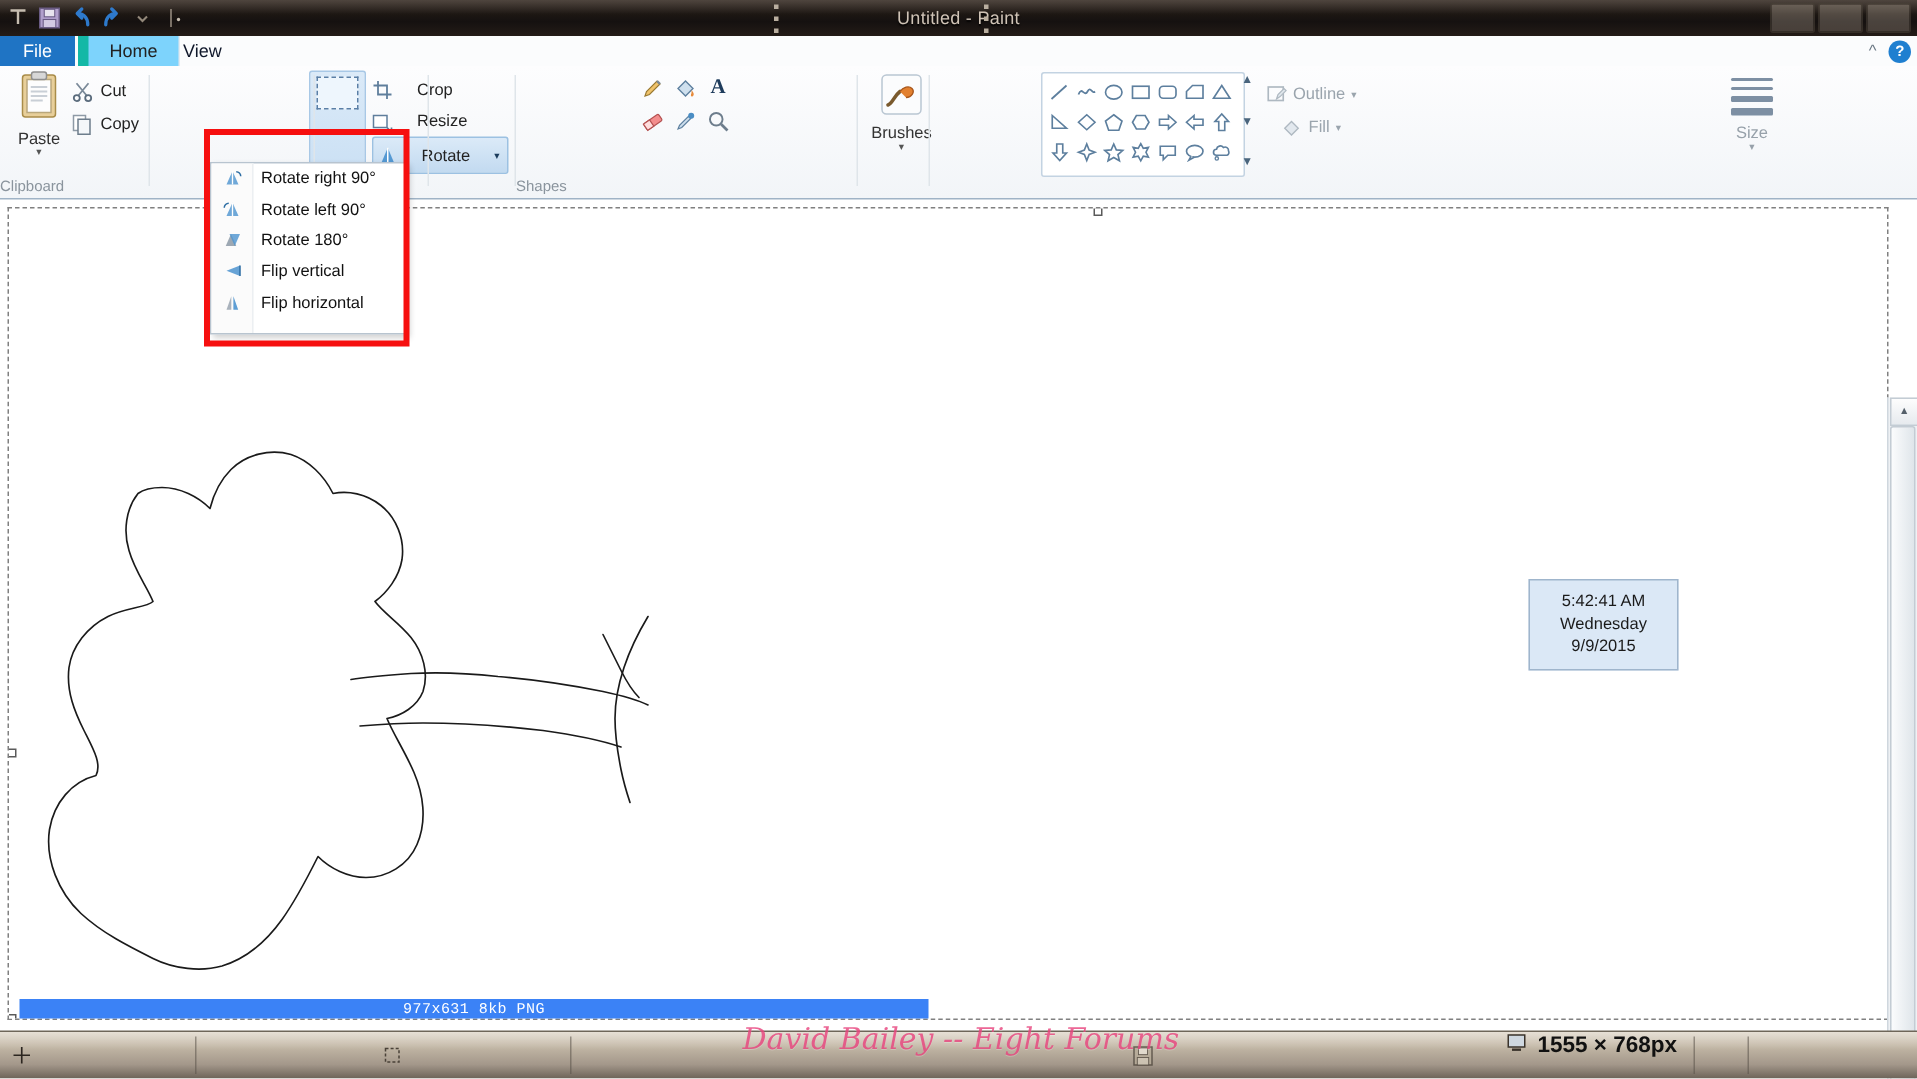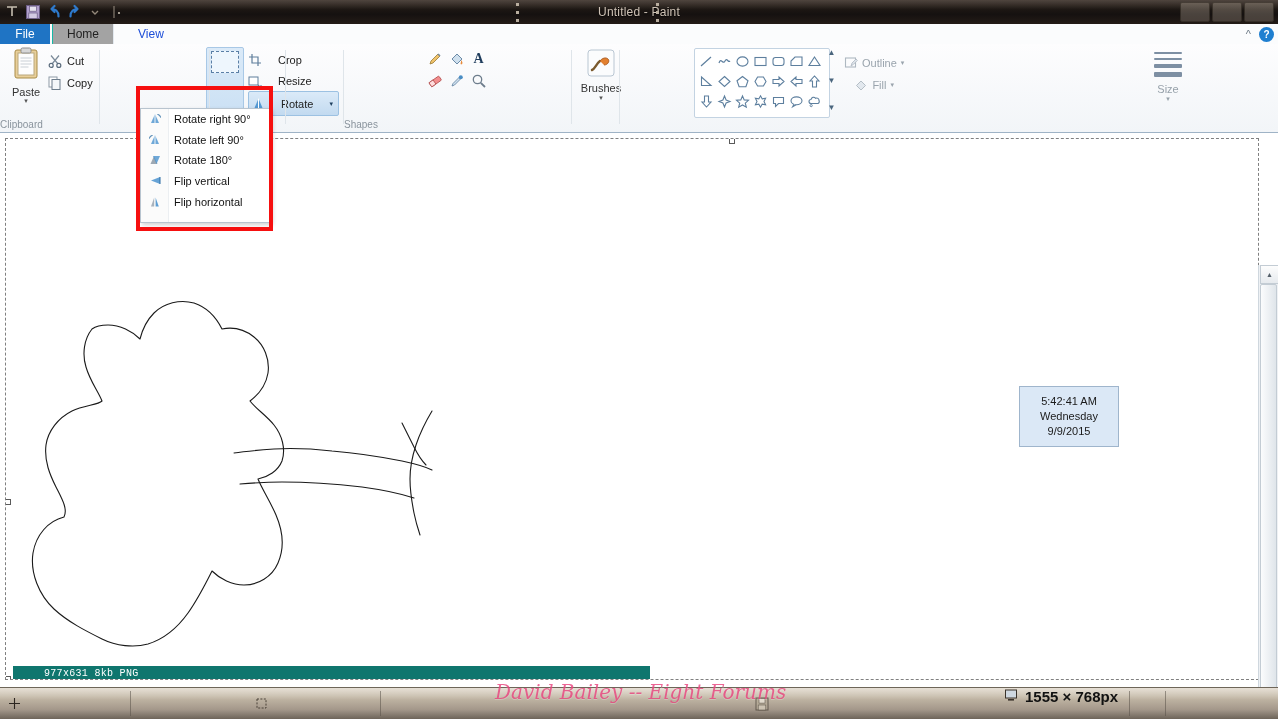--- a/index.html
+++ b/index.html
@@ -31,22 +31,22 @@
   .wincontrols{position:absolute;right:4px;top:0;height:24px;display:flex;align-items:center;gap:2px;opacity:.55;}
   .wc{width:28px;height:18px;border-radius:2px;
       background:linear-gradient(to bottom,#8d8276,#6a6058);border:1px solid #4a4238;}
 
   
   .tabrow{position:absolute;left:0;top:24px;width:1278px;height:20px;background:#fbfcfd;
           border-bottom:1px solid #d6dde5;}
   .tab{position:absolute;top:0;height:20px;line-height:20px;font-size:12px;color:#23527c;
        padding:0 14px;cursor:default;}
   .tab.file{left:0;width:50px;padding:0;text-align:center;background:#1f74c4;color:#fff;font-size:12px;}
-  .tab.home{left:52px;background:#a3a3a3;color:#222;border-left:1px solid #14b8a6;border-right:1px solid #e3e9ef;}
-  .tab.view{left:124px;color:#1d4ed8;}
+  .tab.home{left:52px;background:#7dd3fc;color:#222;border-left:7px solid #14b8a6;border-right:1px solid #e3e9ef;}
+  .tab.view{left:108px;color:#0f172a;}
   .tabrow-right{position:absolute;right:4px;top:0;height:20px;display:flex;align-items:center;gap:8px;}
   .chev{font-size:11px;color:#6b7884;}
   .helpbtn{width:15px;height:15px;border-radius:50%;background:#1f7fd0;color:#fff;font-size:10px;
            line-height:15px;text-align:center;font-weight:bold;}
 
   
   .ribbon{position:absolute;left:0;top:44px;width:1278px;height:88px;
           background:linear-gradient(to bottom,#fdfdfe,#f2f5f8);
           border-bottom:1px solid #c7d0d9;}
   .group{position:absolute;top:0;height:88px;}
@@ -121,22 +121,22 @@
   .workarea{position:absolute;left:0;top:132px;width:1278px;height:556px;background:#fff;
             border-top:1px solid #9fb3c6;}
   .canvas{position:absolute;left:5px;top:5px;width:1252px;height:540px;background:#fff;
           border:1px dashed #808080;overflow:hidden;}
   .handle{position:absolute;width:4px;height:4px;background:#fff;border:1px solid #5a5a5a;}
 
   .clockwidget{position:absolute;left:1013px;top:247px;width:98px;height:59px;
      background:#dbe8f6;border:1px solid #9fb5cc;display:flex;flex-direction:column;
      align-items:center;justify-content:center;font-size:11px;color:#1a1a1a;line-height:15px;}
 
-  .blackbar{position:absolute;left:7px;top:527px;width:606px;height:14px;background:#0f766e;
-            display:flex;align-items:center;padding-left:31px;}
+  .blackbar{position:absolute;left:7px;top:527px;width:606px;height:14px;background:#3b82f6;
+            display:flex;align-items:center;justify-content:center;}
   .blackbar span{color:#fff;font-size:10px;font-family:"Liberation Mono",monospace;letter-spacing:.3px;}
 
   
   .vscroll{position:absolute;right:0;top:132px;width:19px;height:556px;background:#eef1f4;border-left:1px solid #cfd7de;}
   .sb-arrow{width:17px;height:17px;background:linear-gradient(to bottom,#fdfdfd,#e6eaee);
             border:1px solid #c3ccd4;display:flex;align-items:center;justify-content:center;font-size:7px;color:#55606a;}
   .sb-thumb{position:absolute;left:1px;width:15px;background:linear-gradient(to right,#fbfcfd,#dfe5ea);
             border:1px solid #c3ccd4;border-radius:2px;}
 
   

